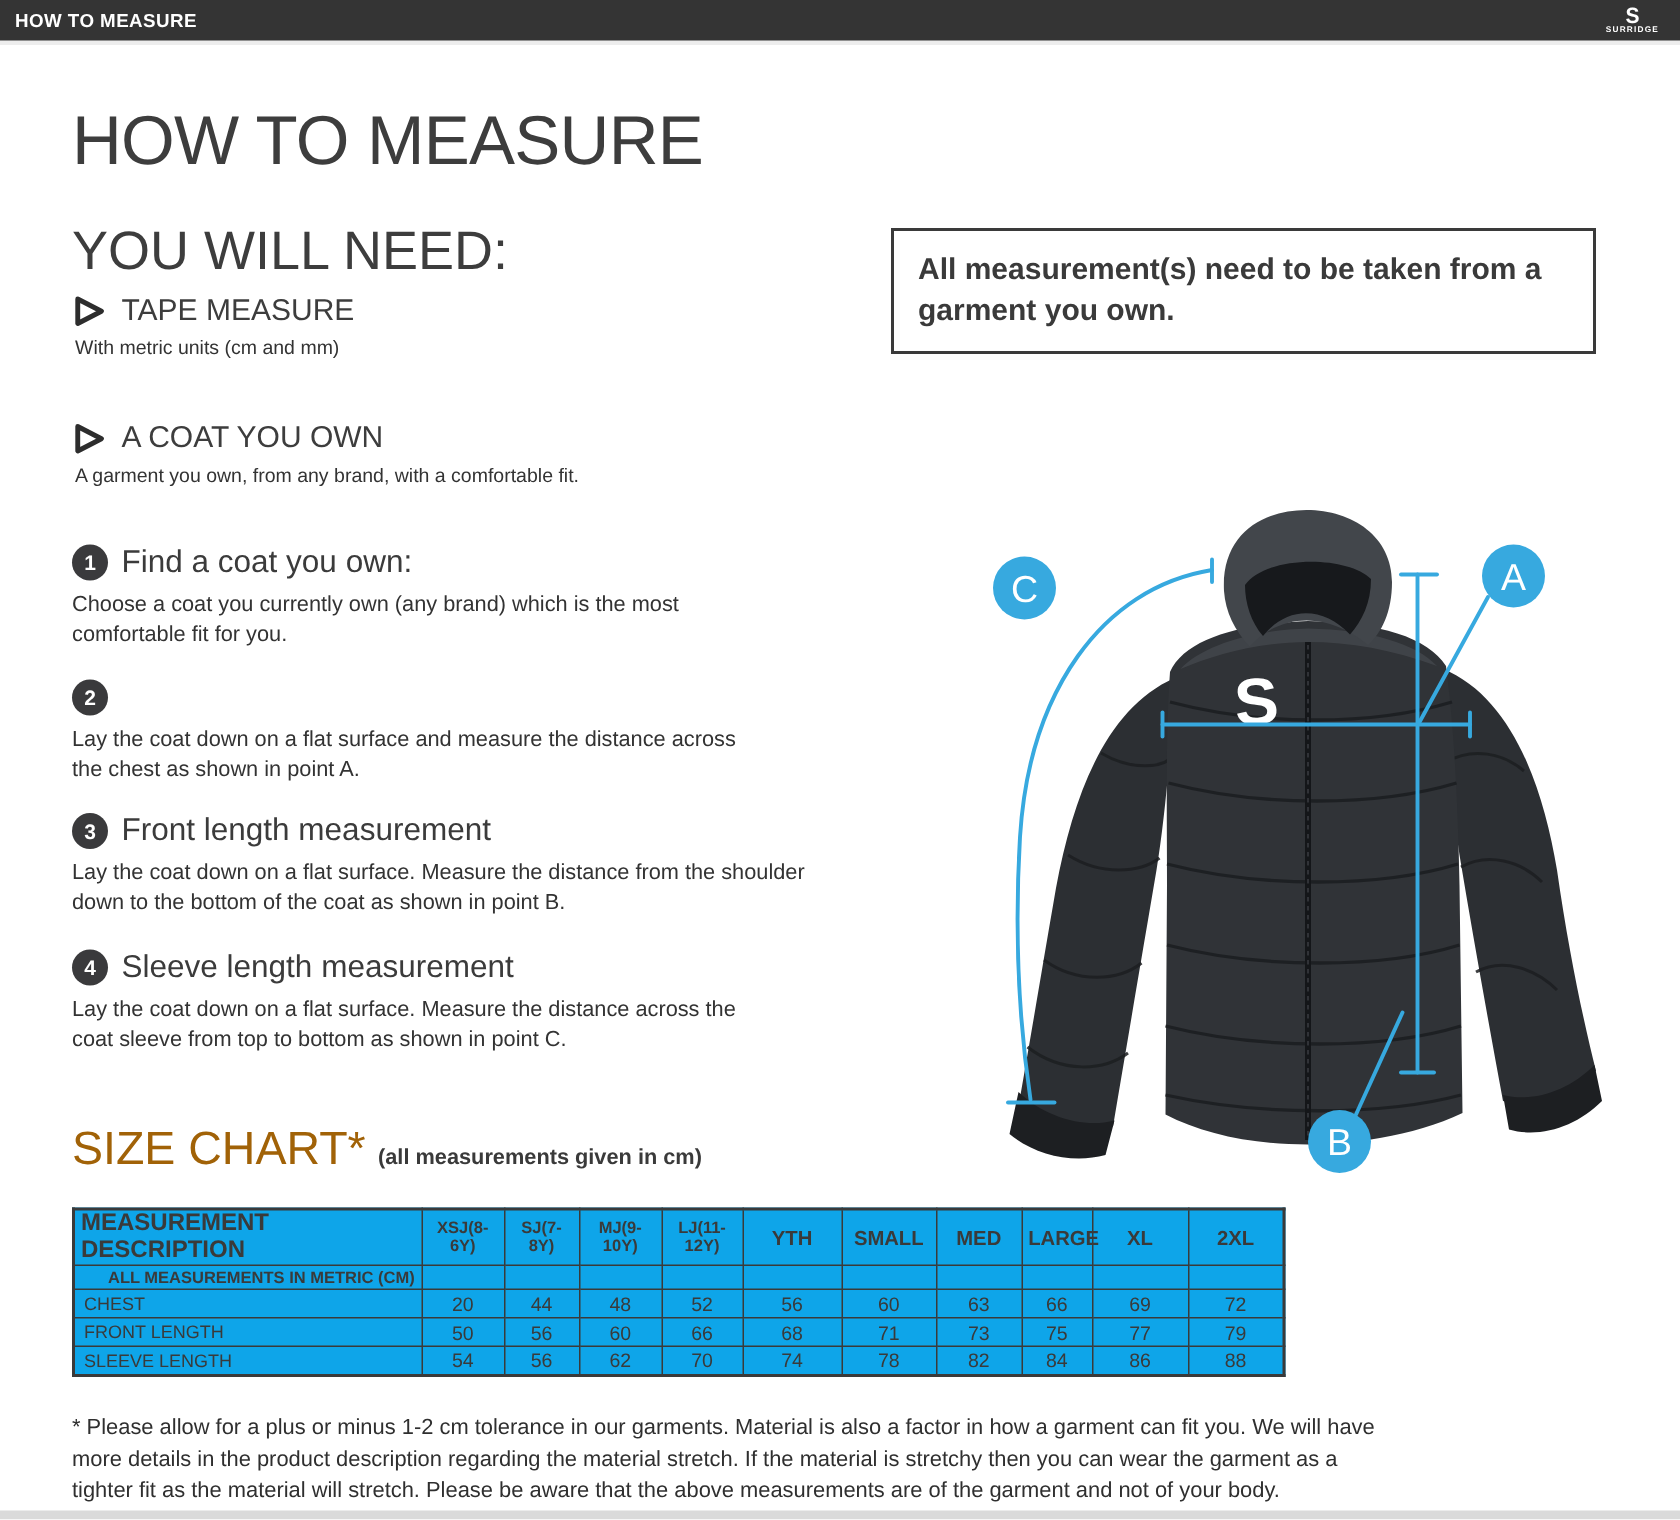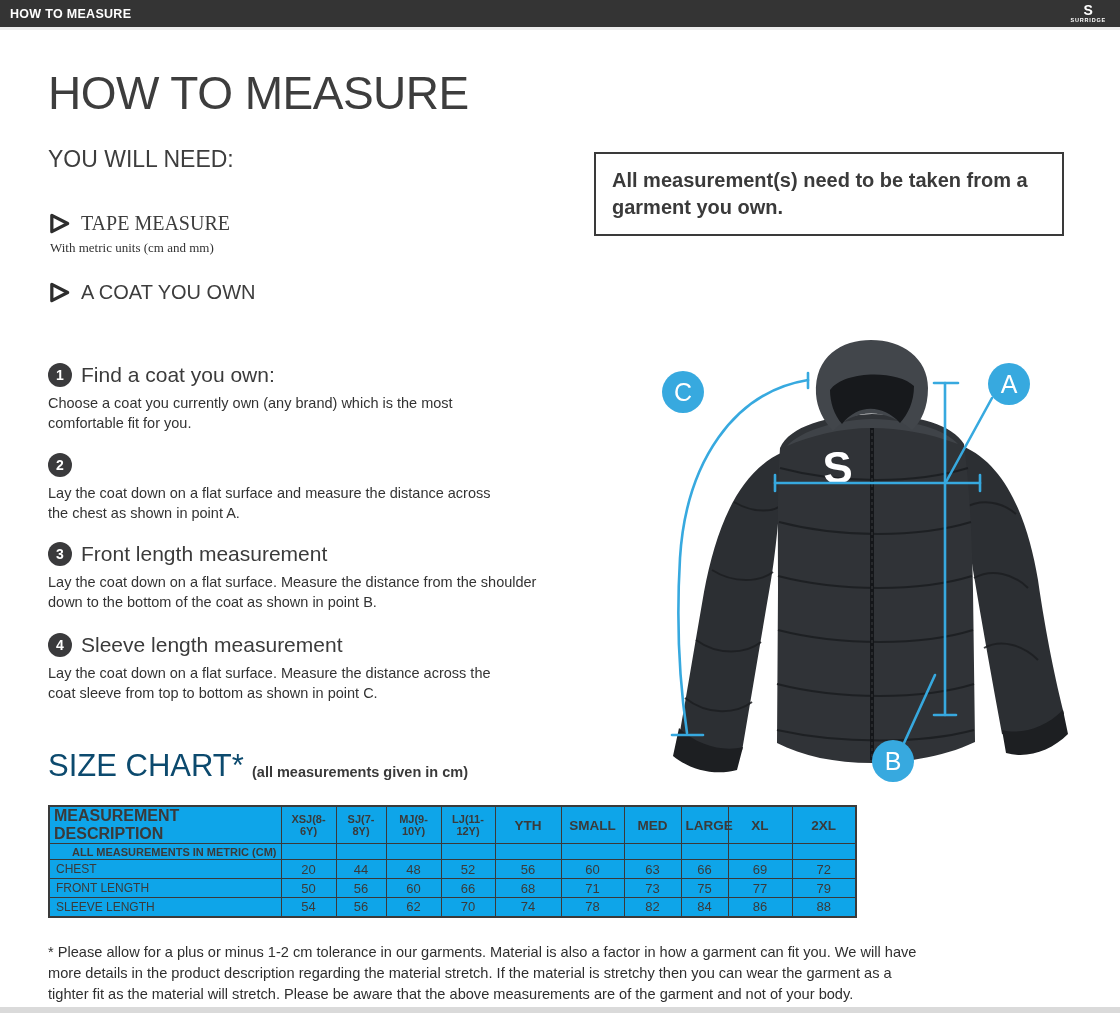--- a/index.html
+++ b/index.html
@@ -13,21 +13,21 @@
     position:absolute;left:0;top:0;width:1120px;height:30px;
     background:#343434;display:flex;align-items:center;justify-content:space-between;
     box-sizing:border-box;padding:0 10px;border-bottom:3px solid #ededed;
   }
   .topbar-title{color:#ffffff;font-size:12.5px;font-weight:bold;letter-spacing:.3px;}
   .brand{display:flex;flex-direction:column;align-items:center;line-height:1;margin-right:4px;}
   .brand-s{color:#fff;font-weight:900;font-size:14px;letter-spacing:0;transform:scaleY(1.05);}
   .brand-name{color:#fff;font-size:5.5px;font-weight:bold;letter-spacing:.8px;margin-top:1px;}
   
   .h1{position:absolute;left:48px;top:66px;font-size:46px;font-weight:400;color:#3d3d3d;letter-spacing:-.5px;}
-  .h2{position:absolute;left:48px;top:146px;font-size:23px;font-weight:400;color:#3d3d3d;}
+  .h2{position:absolute;left:48px;top:146px;font-size:36px;font-weight:400;color:#3d3d3d;}
   
   .need{position:absolute;left:48px;}
   .need-head{display:flex;align-items:center;gap:10px;}
   .need-title{font-size:20px;color:#3d3d3d;}
   .need-desc{font-size:13px;color:#333;margin-top:5px;margin-left:2px;}
   
   .callout{
     position:absolute;left:594px;top:152px;width:470px;box-sizing:border-box;
     border:2px solid #3a3a3a;background:#fff;padding:13px 16px;
     font-size:20px;font-weight:bold;color:#3a3a3a;line-height:1.35;white-space:pre-line;
@@ -37,21 +37,21 @@
   .step-head{display:flex;align-items:center;gap:9px;}
   .step-num{
     width:24px;height:24px;border-radius:50%;background:#3a3a3c;color:#fff;
     font-size:14px;font-weight:bold;display:flex;align-items:center;justify-content:center;flex:0 0 24px;
   }
   .step-title{font-size:21px;color:#3b3b3b;}
   .step-desc{font-size:14.5px;color:#333;line-height:1.4;margin-top:6px;white-space:pre-line;}
   
   .diagram{position:absolute;left:630px;top:330px;width:480px;height:460px;}
   
-  .h3{position:absolute;left:48px;top:748px;font-size:31px;font-weight:400;color:#0c4a6e;}
+  .h3{position:absolute;left:48px;top:748px;font-size:31px;font-weight:400;color:#a16207;}
   .chart-note{position:absolute;left:252px;top:764px;font-size:14.5px;font-weight:bold;color:#3a3a3a;}
   table.size{
     position:absolute;left:48px;top:805px;border-collapse:collapse;table-layout:fixed;
     width:807px;background:#0ea5e9;
   }
   table.size th,table.size td{border:1px solid #3a3a3a;padding:0 4px;box-sizing:border-box;}
   table.size tr.hdr th{height:27px;}
   th.mdesc{font-size:16px;font-weight:bold;text-align:left;padding-left:6px;}
   th.jr{font-size:11px;font-weight:bold;text-align:center;padding:0 1px;}
   th.adult{font-size:13.5px;font-weight:bold;text-align:center;}
@@ -73,37 +73,38 @@
   <span class="topbar-title">HOW TO MEASURE</span>
   <span class="brand">
     <span class="brand-s">S</span>
     <span class="brand-name">SURRIDGE</span>
   </span>
 </div>
 
 <div class="h1">HOW TO MEASURE</div>
 <div class="h2">YOU WILL NEED:</div>
 
-<div class="need" style="top:212px;font-family:Liberation Serif, serif;">
+<div class="need" style="top:196px;">
   <div class="need-head">
     <svg width="23" height="23" viewBox="0 0 24 24">
       <path d="M4,3.5 L20.5,12 L4,20.5 Z" fill="#ffffff" stroke="#2d2d2d" stroke-width="3.4" stroke-linejoin="round"></path>
     </svg>
     <span class="need-title">TAPE MEASURE</span>
   </div>
   <div class="need-desc">With metric units (cm and mm)</div>
 </div>
 
 <div class="need" style="top:281px;">
   <div class="need-head">
     <svg width="23" height="23" viewBox="0 0 24 24">
       <path d="M4,3.5 L20.5,12 L4,20.5 Z" fill="#ffffff" stroke="#2d2d2d" stroke-width="3.4" stroke-linejoin="round"></path>
     </svg>
     <span class="need-title">A COAT YOU OWN</span>
   </div>
+  <div class="need-desc">A garment you own, from any brand, with a comfortable fit.</div>
 </div>
 
 <div class="callout">All measurement(s) need to be taken from a
 garment you own.</div>
 
 <div class="step" style="top:363px;">
   <div class="step-head">
     <span class="step-num">1</span>
     <span class="step-title">Find a coat you own:</span>
   </div>

